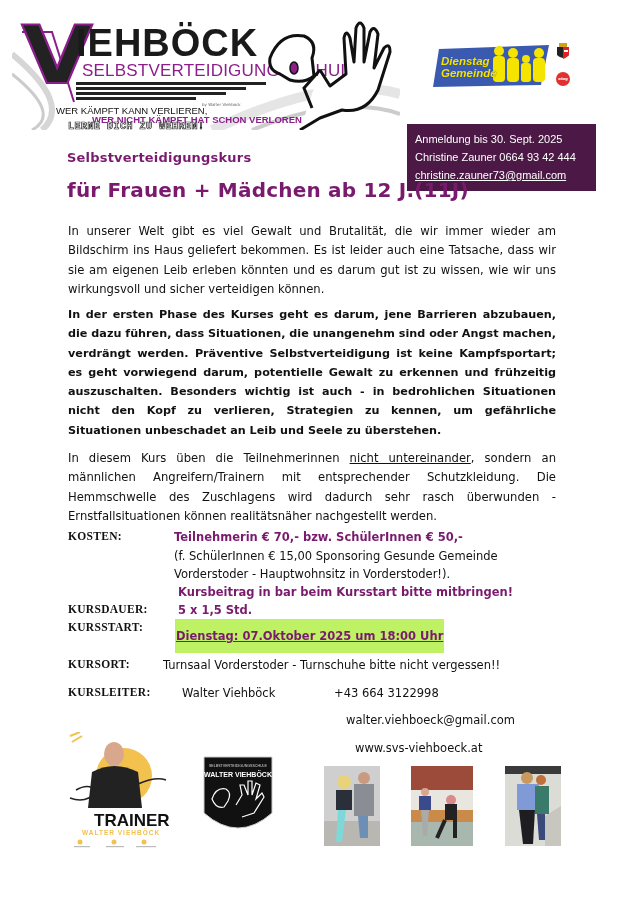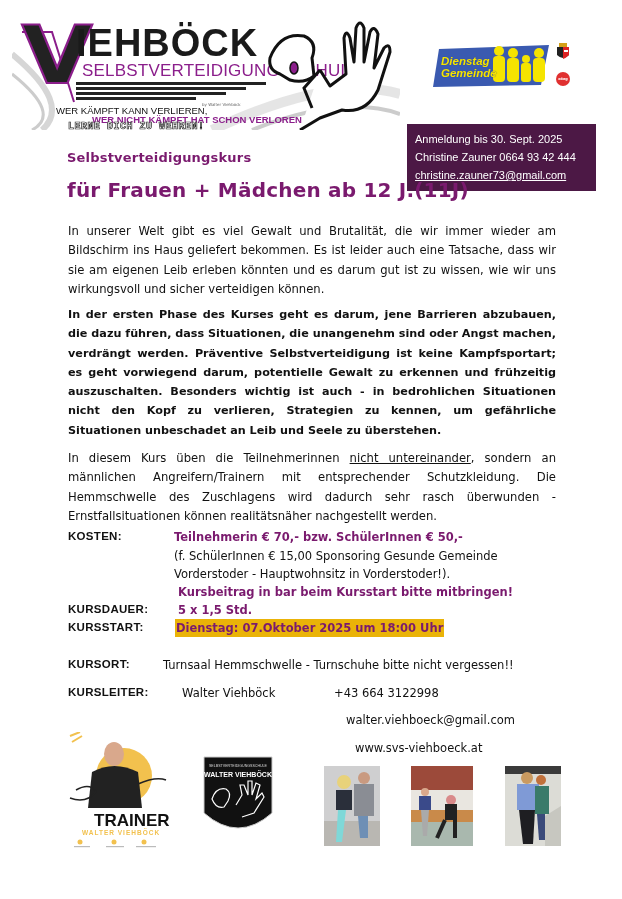--- a/index.html
+++ b/index.html
@@ -35,24 +35,24 @@
   .title2 { position: absolute; left: 67px; top: 178px; font-family: "DejaVu Sans", sans-serif; font-weight: bold; font-size: 20px; color: #7a1a6e; letter-spacing: 0.2px; }
 
   
   .para { position: absolute; left: 68px; width: 488px; font-family: "DejaVu Sans", sans-serif; font-size: 11.6px; line-height: 19.3px; text-align: justify; color: #111; }
   .p1 { top: 222px; }
   .p2 { top: 305px; font-weight: bold; font-size: 11.2px; }
   .p3 { top: 449px; }
   .underline { text-decoration: underline; }
 
   
-  .label { position: absolute; left: 68px; font-family: Liberation Sans, sans-serif; font-weight: bold; font-size: 11.5px; color: #111; letter-spacing: 0.3px; }
+  .label { position: absolute; left: 68px; font-family: Liberation Serif, serif; font-weight: bold; font-size: 11.5px; color: #111; letter-spacing: 0.3px; }
   .val { position: absolute; font-family: "DejaVu Sans", sans-serif; font-size: 11.5px; color: #111; }
   .purple-b { color: #7a1a6e; font-weight: bold; }
-  .hl { background: #eab308; padding: 0 1px; }
+  .hl { background: #bef264; padding: 8px 1px; text-decoration: underline; }
 
   
   .trainer-card { position: absolute; left: 66px; top: 732px; width: 106px; height: 120px; background: #fff; overflow: hidden; }
   .shield { position: absolute; left: 202px; top: 755px; width: 72px; height: 88px; }
   .photo { position: absolute; top: 766px; height: 80px; overflow: hidden; }
 </style>
 </head>
 <body>
 
 <div class="banner">
@@ -128,21 +128,21 @@
 <div class="val" style="left:174px; top:567px">Vorderstoder - Hauptwohnsitz in Vorderstoder!).</div>
 <div class="val purple-b" style="left:178px; top:585px">Kursbeitrag in bar beim Kursstart bitte mitbringen!</div>
 
 <div class="label" style="top:603px">KURSDAUER:</div>
 <div class="val purple-b" style="left:178px; top:603px">5 x 1,5 Std.</div>
 
 <div class="label" style="top:621px">KURSSTART:</div>
 <div class="val purple-b hl" style="left:175px; top:619px; line-height:18px">Dienstag: 07.Oktober 2025 um 18:00 Uhr</div>
 
 <div class="label" style="top:658px">KURSORT:</div>
-<div class="val" style="left:163px; top:658px">Turnsaal Hemmschwelle - Turnschuhe bitte nicht vergessen!!</div>
+<div class="val" style="left:163px; top:658px">Turnsaal Vorderstoder - Turnschuhe bitte nicht vergessen!!</div>
 
 <div class="label" style="top:686px">KURSLEITER:</div>
 <div class="val" style="left:182px; top:686px">Walter Viehböck</div>
 <div class="val" style="left:334px; top:686px">+43 664 3122998</div>
 <div class="val" style="left:346px; top:713px">walter.viehboeck@gmail.com</div>
 <div class="val" style="left:355px; top:741px">www.svs-viehboeck.at</div>
 
 <div class="trainer-card">
   <svg width="106" height="120" viewBox="0 0 106 120">
     <path d="M4 4 L14 0 M6 10 L16 4" stroke="#f2c14e" stroke-width="2"></path>

